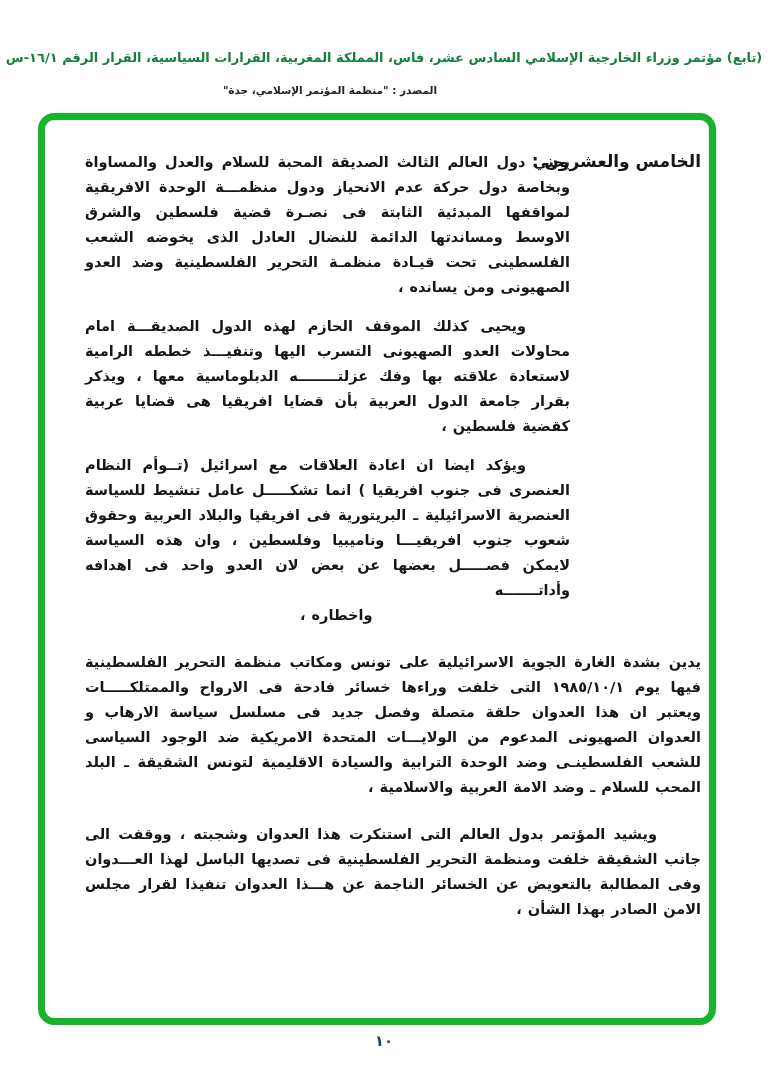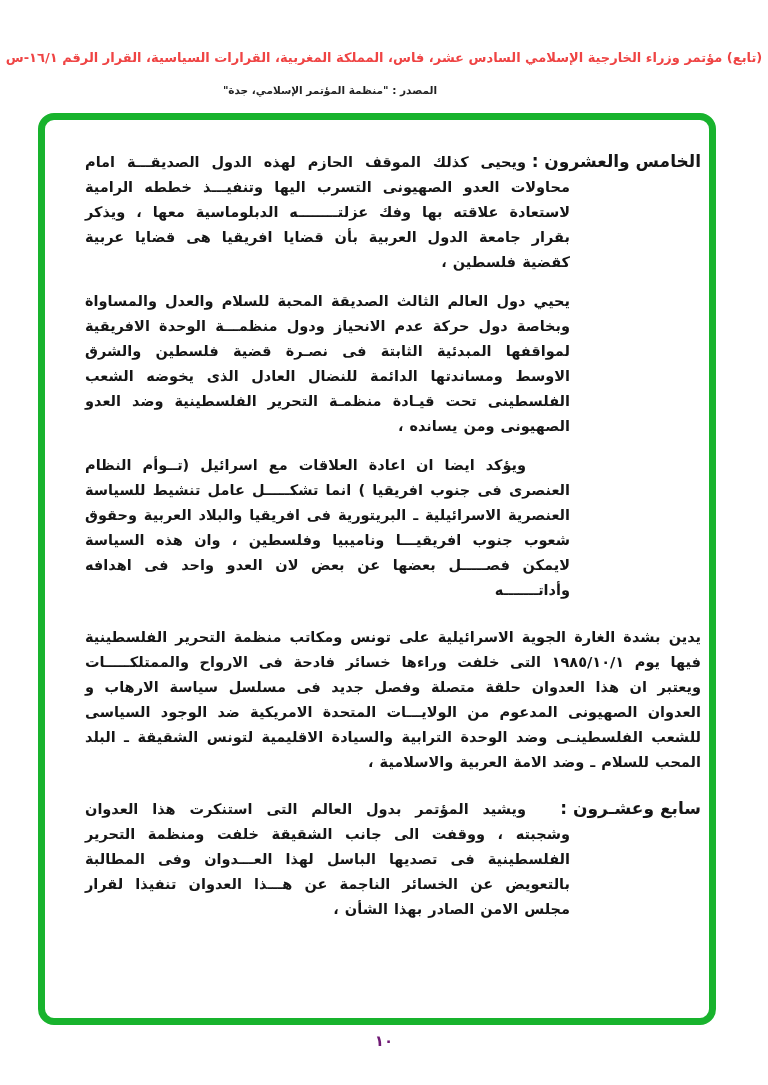--- a/index.html
+++ b/index.html
@@ -10,21 +10,21 @@
     color:#161616;
     overflow:hidden;
   }
   .page { position:relative; width:768px; height:1085px; background:#fff; }
 
   .header-line {
     position:absolute; top:50px; left:0; width:768px;
     text-align:center;
     font-size:13px; font-weight:bold;
     direction:rtl;
-    color:#ef4444;
+    color:#15803d;
   }
   .source-line {
     position:absolute; top:84px; left:0; width:660px;
     text-align:center;
     font-size:10.5px; font-weight:bold;
     direction:rtl;
     color:#222;
   }
 
   .frame {
@@ -66,52 +66,52 @@
   .para.trail {
     text-align:right;
     padding-left:215px;
     text-align:left;
     margin-top:-14px; 
   }
   .page-number {
     position:absolute; top:1032px; left:0; width:768px;
     text-align:center;
     font-size:15px; font-weight:bold;
-    color:#701a75;
+    color:#0c4a6e;
   }
 </style>
 </head>
 <body>
 
 <div class="page">
 
   <div class="header-line">(تابع) مؤتمر وزراء الخارجية الإسلامي السادس عشر، فاس، المملكة المغربية، القرارات السياسية، القرار الرقم ١٦/١-س</div>
 
   <div class="source-line">المصدر :  "منظمة المؤتمر الإسلامي، جدة"</div>
 
   <div class="frame" style="border-color: rgb(24, 179, 45);">
     <div class="content">
 
       <div class="section">
         <div class="section-label">الخامس والعشرون :</div>
         <div class="section-paras">
+          <p class="para">يحيي دول العالم الثالث الصديقة المحبة للسلام والعدل والمساواة وبخاصة دول حركة عدم الانحياز ودول منظمـــة الوحدة الافريقية لمواقفها المبدئية الثابتة فى نصـرة قضية فلسطين والشرق الاوسط ومساندتها الدائمة للنضال العادل الذى يخوضه الشعب الفلسطينى تحت قيـادة منظمـة التحرير الفلسطينية وضد العدو الصهيونى ومن يسانده ،</p>
           <p class="para indent">ويحيى كذلك الموقف الحازم لهذه الدول الصديقـــة امام محاولات العدو الصهيونى التسرب اليها وتنفيـــذ خططه الرامية لاستعادة علاقته بها وفك عزلتــــــــه الدبلوماسية معها ، ويذكر بقرار جامعة الدول العربية بأن قضايا افريقيا هى قضايا عربية كقضية فلسطين ،</p>
-          <p class="para">يحيي دول العالم الثالث الصديقة المحبة للسلام والعدل والمساواة وبخاصة دول حركة عدم الانحياز ودول منظمـــة الوحدة الافريقية لمواقفها المبدئية الثابتة فى نصـرة قضية فلسطين والشرق الاوسط ومساندتها الدائمة للنضال العادل الذى يخوضه الشعب الفلسطينى تحت قيـادة منظمـة التحرير الفلسطينية وضد العدو الصهيونى ومن يسانده ،</p>
           <p class="para indent">ويؤكد ايضا ان اعادة العلاقات مع اسرائيل (تــوأم النظام العنصرى فى جنوب افريقيا )  انما تشكـــــل عامل تنشيط للسياسة العنصرية الاسرائيلية ـ البريتورية فى افريقيا والبلاد العربية وحقوق شعوب جنوب افريقيـــا وناميبيا وفلسطين ، وان هذه السياسة لايمكن فصـــــل بعضها عن بعض لان العدو واحد فى اهدافه وأداتـــــــه</p>
+          <p class="para trail">واخطاره ،</p>
         </div>
       </div>
 
       <div class="section">
         <div class="section-paras">
           <p class="para">يدين بشدة الغارة الجوية الاسرائيلية على تونس ومكاتب منظمة التحرير الفلسطينية فيها يوم ١٩٨٥/١٠/١ التى خلفت وراءها خسائر فادحة فى الارواح والممتلكـــــات ويعتبر ان هذا العدوان حلقة متصلة وفصل جديد فى مسلسل سياسة الارهاب و العدوان الصهيونى المدعوم من الولايـــات المتحدة الامريكية ضد الوجود السياسى للشعب الفلسطينـى وضد الوحدة الترابية والسيادة الاقليمية لتونس الشقيقة ـ البلد المحب للسلام ـ وضد الامة العربية والاسلامية ،</p>
         </div>
       </div>
 
       <div class="section">
-        <div class="section-label">سابع وعشـرون :</div>
         <div class="section-paras">
           <p class="para indent">ويشيد المؤتمر بدول العالم التى استنكرت هذا العدوان وشجبته ، ووقفت الى جانب الشقيقة خلفت ومنظمة التحرير الفلسطينية فى تصديها الباسل لهذا العـــدوان وفى المطالبة بالتعويض عن الخسائر الناجمة عن هـــذا العدوان تنفيذا لقرار مجلس الامن الصادر بهذا الشأن ،</p>
         </div>
       </div>
 
     </div>
   </div>
 
   <div class="page-number">١٠</div>
 

